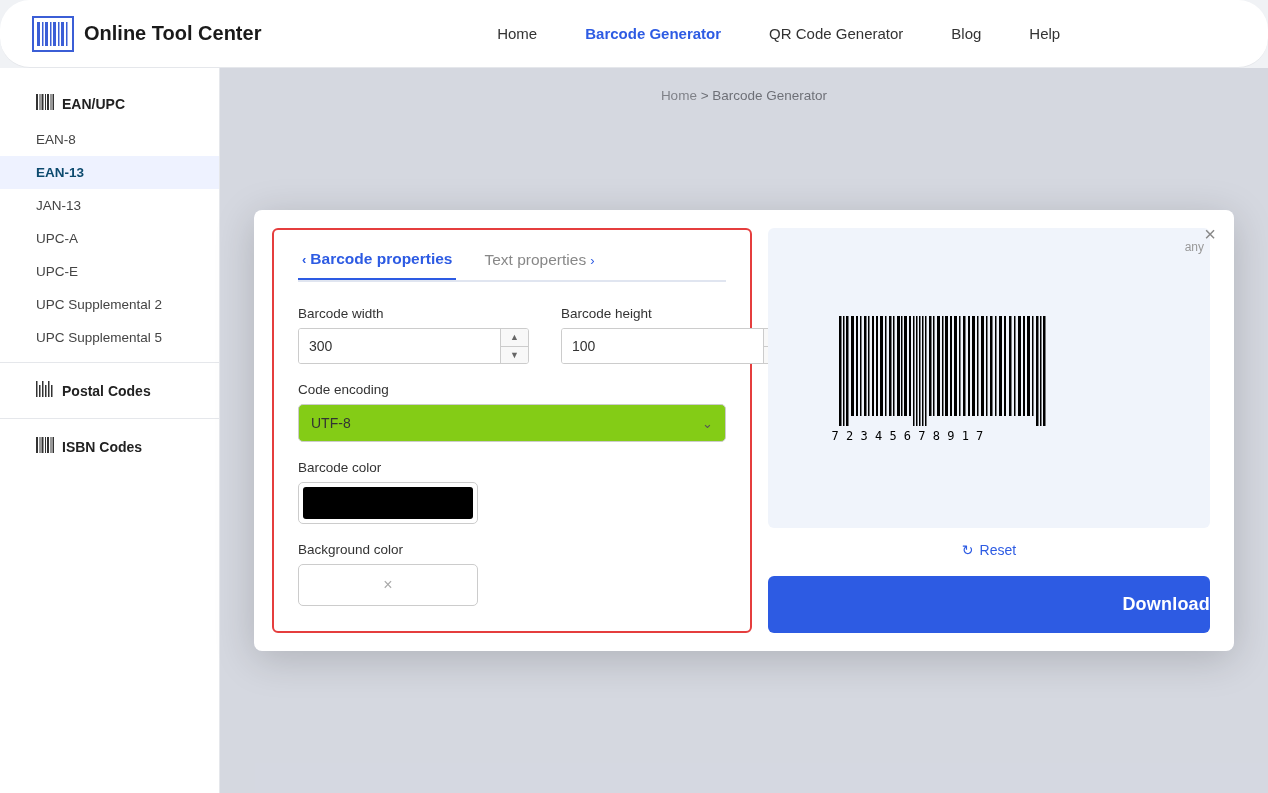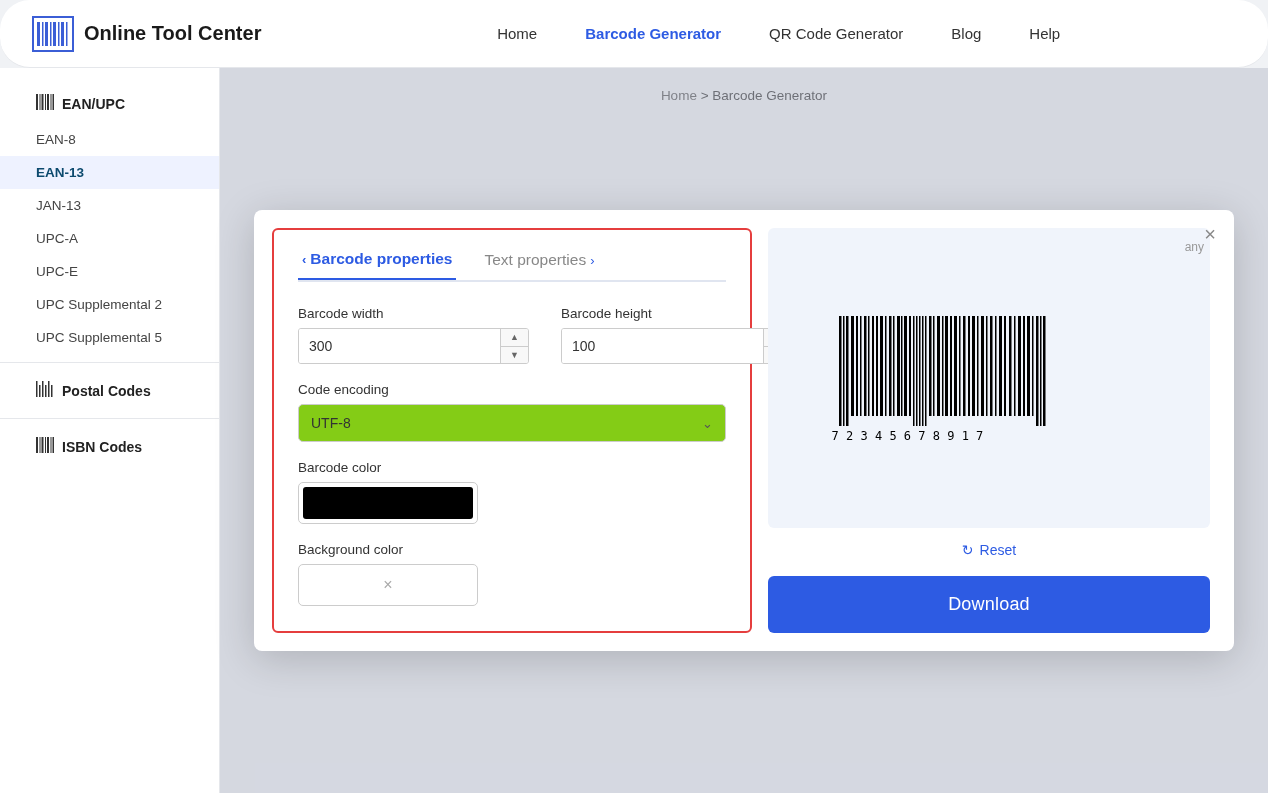--- a/index.html
+++ b/index.html
@@ -337,29 +337,30 @@
       border: none;
       margin-bottom: 18px;
       align-self: center;
     }
 
     
     .download-btn {
       background: #2d5be3;
       color: #fff;
       font-size: 18px;
-      font-weight: 400;
+      font-weight: 700;
       border: none;
       border-radius: 6px;
       width: 100%;
       max-width: 490px;
       padding: 18px 0;
       cursor: pointer;
       letter-spacing: 0.2px;
       align-self: center;
+      text-align: right;
     }
 
     
     .any-hint {
       position: absolute;
       top: 12px;
       right: 6px;
       font-size: 12px;
       color: #999;
     }

